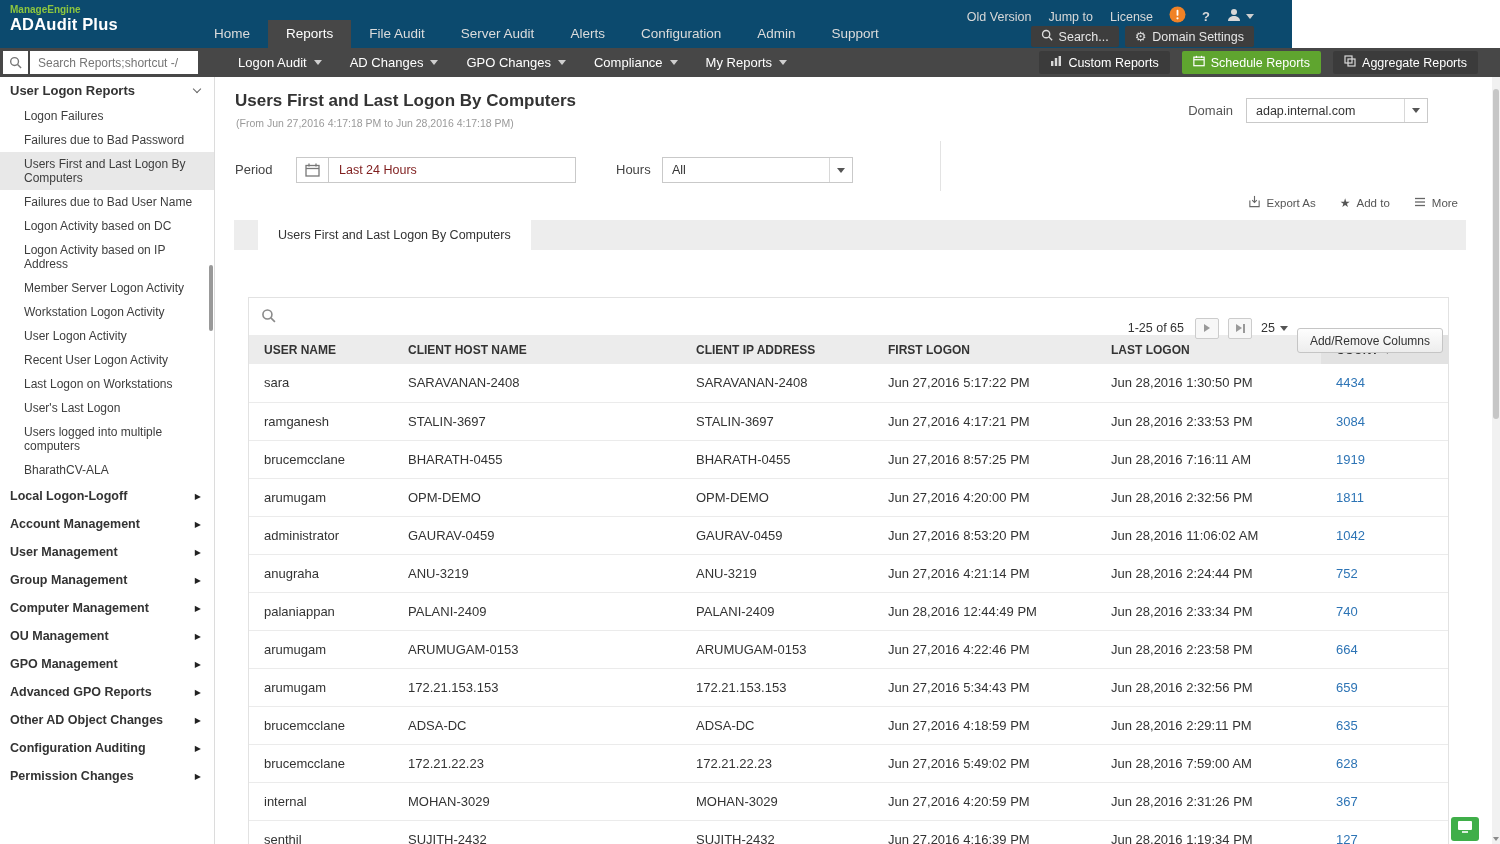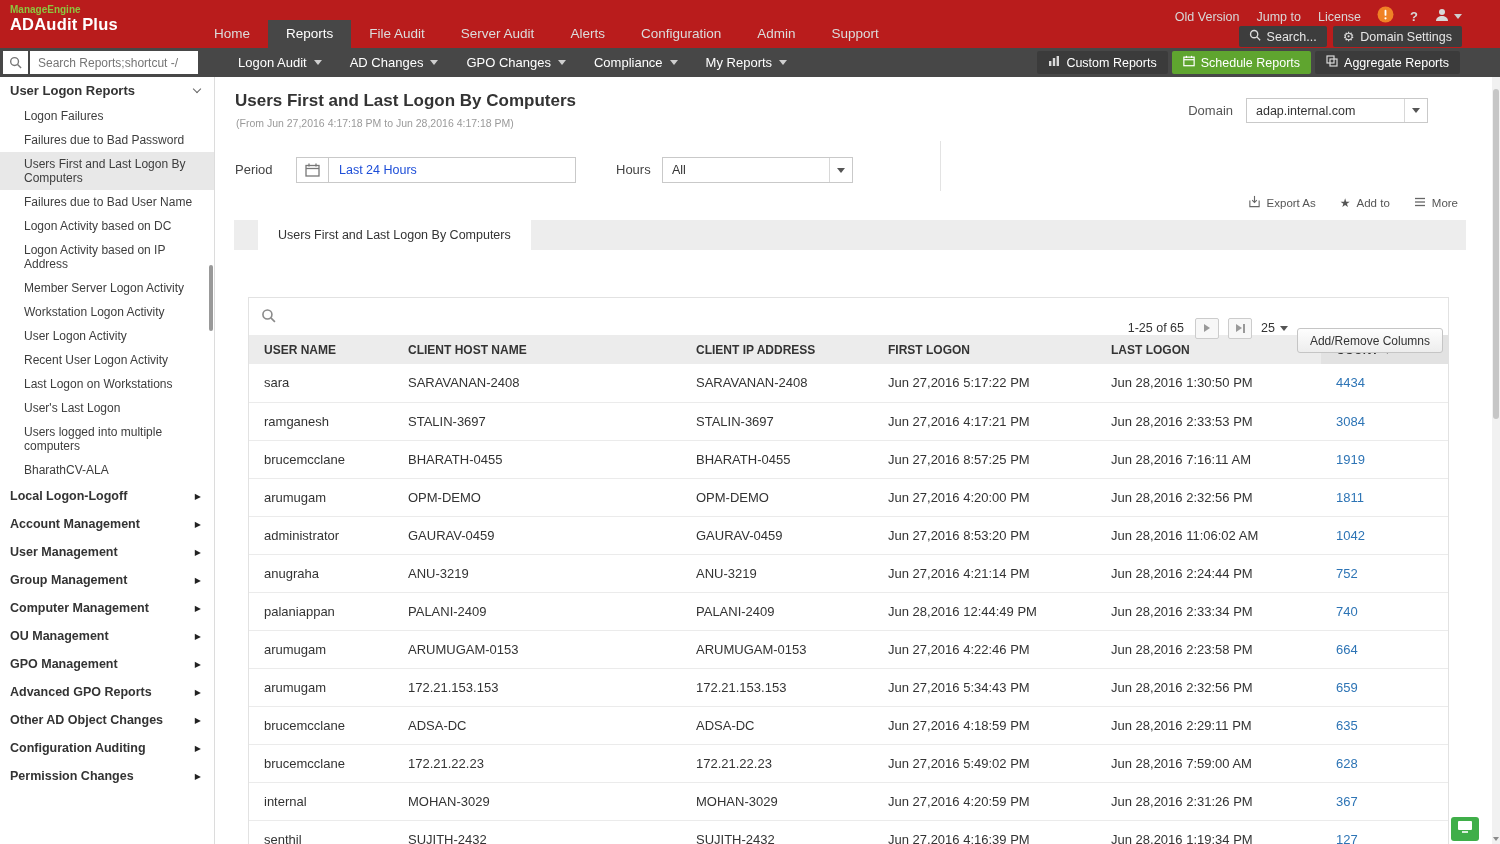--- a/index.html
+++ b/index.html
@@ -1,20 +1,20 @@
 <!DOCTYPE html>
 <html><head>
 <meta charset="utf-8">
 <style>
   * { box-sizing:border-box; margin:0; padding:0; }
   html,body { width:1500px; height:844px; overflow:hidden; }
   body { font-family:"Liberation Sans","DejaVu Sans",sans-serif; background:#fff; position:relative; }
 
   
-  .header { position:absolute; top:0; left:0; width:1500px; height:48px; background:#b91c1c; }
+  .header { position:absolute; top:0; left:0; width:1292px; height:48px; background:#0c4a6e; }
   .logo { position:absolute; left:10px; top:4px; cursor:pointer; }
   .logo-brand { color:#8dc63f; font-size:10px; font-weight:bold; }
   .logo-product { color:#fff; font-size:16.5px; font-weight:bold; letter-spacing:.2px; }
   .nav { position:absolute; left:196px; bottom:0; display:flex; }
   .nav-item { color:#dcdcdc; font-size:13.5px; padding:0 18px; height:28px; line-height:28px; cursor:pointer; }
   .nav-item.active { background:#474747; color:#fff; }
   .top-right { position:absolute; top:6px; right:38px; display:flex; align-items:center; gap:16px; }
   .top-links { display:flex; gap:17px; }
   .top-link { color:#d8d8d8; font-size:12.5px; cursor:pointer; }
   .help-icon { color:#d8d8d8; font-size:13px; font-weight:bold; cursor:pointer; }
@@ -22,21 +22,21 @@
   .hdr-btns { position:absolute; top:26px; right:38px; display:flex; gap:6px; }
   .hdr-btn { background:#3d3d3d; color:#e6e6e6; font-size:12.5px; height:21px; display:flex; align-items:center; gap:6px; padding:0 10px; border-radius:2px; cursor:pointer; }
   .gear { font-size:13px; color:#ddd; line-height:1; }
 
   
   .toolbar { position:absolute; top:48px; left:0; width:1500px; height:29px; background:#474747; }
   .tsearch-box { position:absolute; left:3px; top:3px; width:25px; height:23px; background:#fff; display:flex; align-items:center; justify-content:center; }
   .tsearch { position:absolute; left:30px; top:3px; width:168px; height:23px; border:0; background:#fff; font-size:12px; color:#666; padding:0 8px; font-family:inherit; }
   .tmenus { position:absolute; left:224px; top:0; display:flex; height:29px; }
   .tmenu { display:flex; align-items:center; gap:7px; padding:0 14px; color:#fff; font-size:13px; cursor:pointer; }
-  .tbtns { position:absolute; right:40px; top:3px; display:flex; gap:4px; height:23px; }
+  .tbtns { position:absolute; right:22px; top:3px; display:flex; gap:12px; height:23px; }
   .tbtn { display:flex; align-items:center; gap:6px; padding:0 11px; font-size:12.5px; color:#fff; border-radius:2px; cursor:pointer; }
   .tbtn.gray { background:#3b3b3b; }
   .tbtn.green { background:#5fa52f; }
 
   .dcaret { width:0; height:0; border-left:4px solid transparent; border-right:4px solid transparent; border-top:5px solid #555; display:inline-block; }
   .dcaret.light { border-top-color:#cfcfcf; }
 
   
   .sidebar { position:absolute; top:77px; left:0; width:215px; bottom:0; background:#fff; border-right:1px solid #dcdcdc; overflow:hidden; }
   .sb-header { height:27px; display:flex; align-items:center; justify-content:space-between; padding:0 14px 0 10px; font-size:13px; font-weight:bold; color:#333; cursor:pointer; }
@@ -52,21 +52,21 @@
   .rtitle { position:absolute; left:19px; top:14px; font-size:17px; font-weight:bold; color:#333; }
   .rdates { position:absolute; left:20px; top:40px; font-size:10.5px; color:#9a9a9a; }
   .domain-wrap { position:absolute; top:21px; right:72px; display:flex; align-items:center; }
   .domain-label { font-size:13px; color:#555; margin-right:13px; }
   .dselect { width:182px; height:25px; border:1px solid #c9c9c9; background:#fff; display:flex; align-items:center; font-size:12.5px; color:#333; padding-left:9px; cursor:pointer; }
   .sel-caret { margin-left:auto; height:100%; border-left:1px solid #d8d8d8; display:flex; align-items:center; padding:0 7px; }
   .period-label,.hours-label { position:absolute; font-size:13px; color:#444; }
   .period-label { left:19px; top:85px; }
   .hours-label { left:400px; top:85px; }
   .cal-box { position:absolute; left:80px; top:80px; width:33px; height:26px; border:1px solid #c9c9c9; background:#fff; display:flex; align-items:center; justify-content:center; cursor:pointer; }
-  .period-input { position:absolute; left:112px; top:80px; width:248px; height:26px; border:1px solid #c9c9c9; padding:0 10px; font-size:12.5px; color:#1d4ed8; font-family:inherit; background:#fff; }
+  .period-input { position:absolute; left:112px; top:80px; width:248px; height:26px; border:1px solid #c9c9c9; padding:0 10px; font-size:12.5px; color:#7f1d1d; font-family:inherit; background:#fff; }
   .hours-select { position:absolute; left:446px; top:80px; width:191px; height:26px; border:1px solid #c9c9c9; background:#fff; display:flex; align-items:center; font-size:12.5px; color:#333; padding-left:9px; cursor:pointer; }
   .vdiv { position:absolute; left:724px; top:64px; width:1px; height:50px; background:#e3e3e3; }
   .actions { position:absolute; top:118px; right:42px; display:flex; gap:24px; align-items:center; }
   .action { display:flex; align-items:center; gap:6px; font-size:11.5px; color:#555; cursor:pointer; }
   .star { font-size:12px; color:#555; line-height:1; }
   .tab-strip { position:absolute; top:143px; left:18px; right:34px; height:30px; background:#ededed; }
   .tab { position:absolute; left:24px; top:0; height:30px; line-height:30px; background:#fff; padding:0 20px; font-size:12.5px; color:#333; cursor:pointer; }
 
   
   .card { position:absolute; top:220px; left:32px; right:51px; bottom:-40px; border:1px solid #e2e2e2; background:#fff; }

